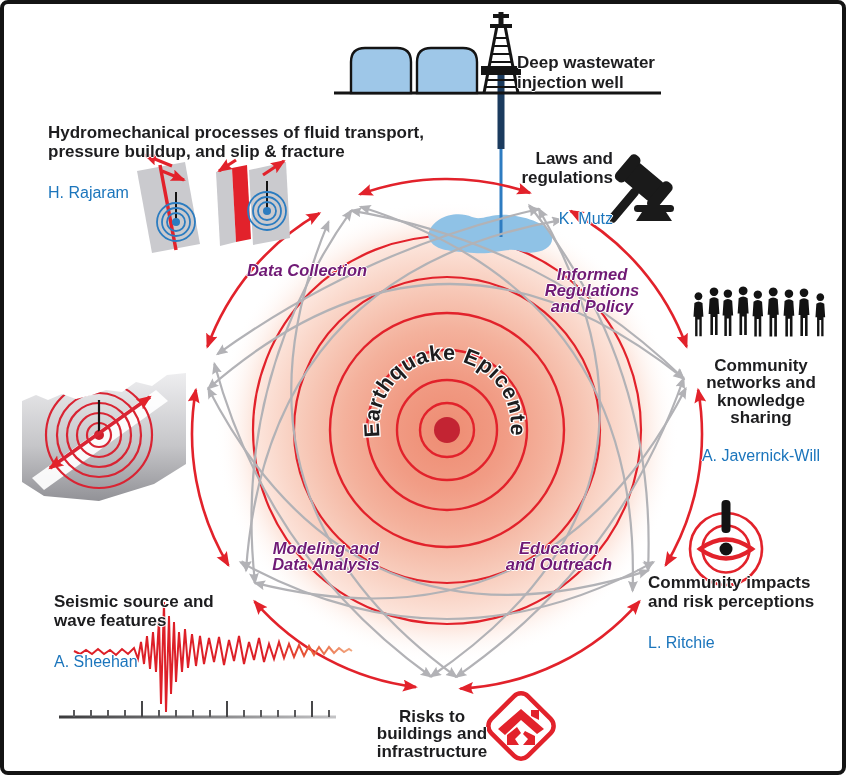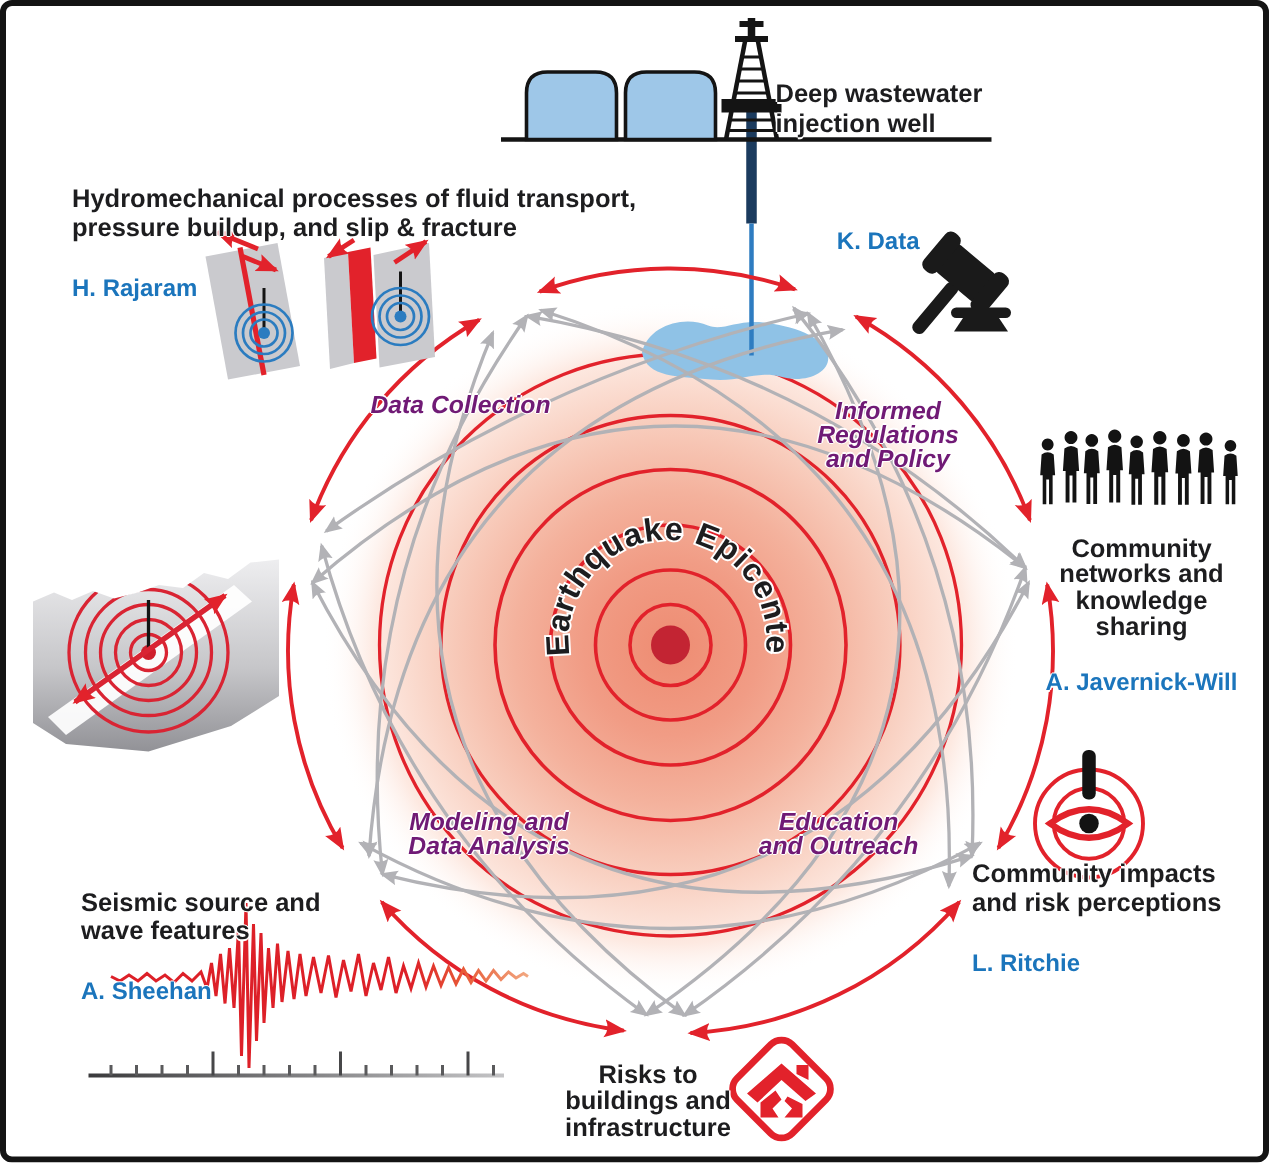--- a/index.html
+++ b/index.html
@@ -1,21 +1,21 @@
 <!DOCTYPE html>
 <html><head>
 <meta charset="utf-8">
 <style>
   html,body{margin:0;padding:0;background:#fff;}
   body{width:846px;height:775px;position:relative;font-family:"Liberation Sans",sans-serif;}
   .frame{position:absolute;inset:0;border:4px solid #141414;border-radius:8px;box-sizing:border-box;background:#fff;overflow:hidden;}
   svg.layer{position:absolute;left:0;top:0;}
   .lbl{position:absolute;font-weight:bold;font-size:17px;line-height:19px;color:#1d1d1f;white-space:pre-line;
        text-shadow:0 1px 0 #fff,0 -1px 0 #fff,1px 0 0 #fff,-1px 0 0 #fff;}
-  .name{font-weight:bold;font-size:16px;color:#1b75bc;margin-top:3px;}
+  .name{font-weight:normal;font-size:16px;color:#1b75bc;margin-top:3px;}
   .inner{position:absolute;font-weight:bold;font-style:italic;font-size:16.5px;line-height:16px;color:#701a75;
          white-space:pre-line;text-align:center;
          text-shadow:0 1px 0 #fff,0 -1px 0 #fff,1px 0 0 #fff,-1px 0 0 #fff;}
   .tc{text-align:center;} .tr{text-align:right;}
 </style>
 </head>
 <body>
 
 <div class="frame">
 
@@ -239,21 +239,23 @@
 pressure buildup, and slip &amp; fracture</div>
   <div class="name">H. Rajaram</div>
 </div>
 
 <div class="lbl" style="left:513px;top:29px;line-height:20px;">
   <div>Deep wastewater
 injection well</div>
 </div>
 
 <div class="lbl tr" style="right:229px;top:126px;">
-  <div class="name">K. Data</div>
+  <div>Laws and
+regulations</div>
+  <div class="name">K. Mutz</div>
 </div>
 
 <div class="lbl tc" style="left:682px;top:335px;width:150px;line-height:17.5px;">
   <div>Community
 networks and
 knowledge
 sharing</div>
   <div class="name">A. Javernick-Will</div>
 </div>
 

